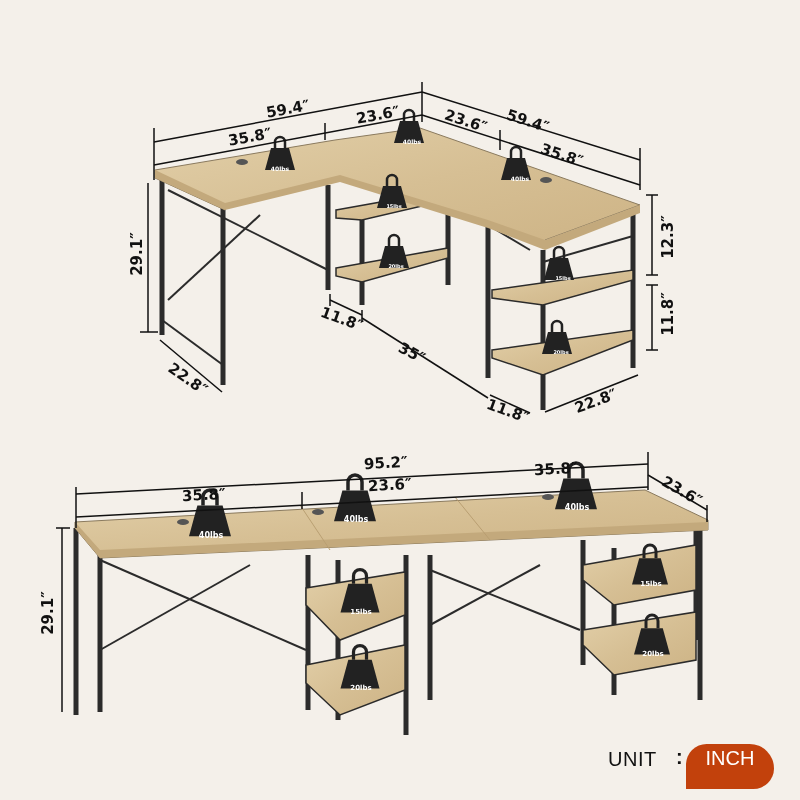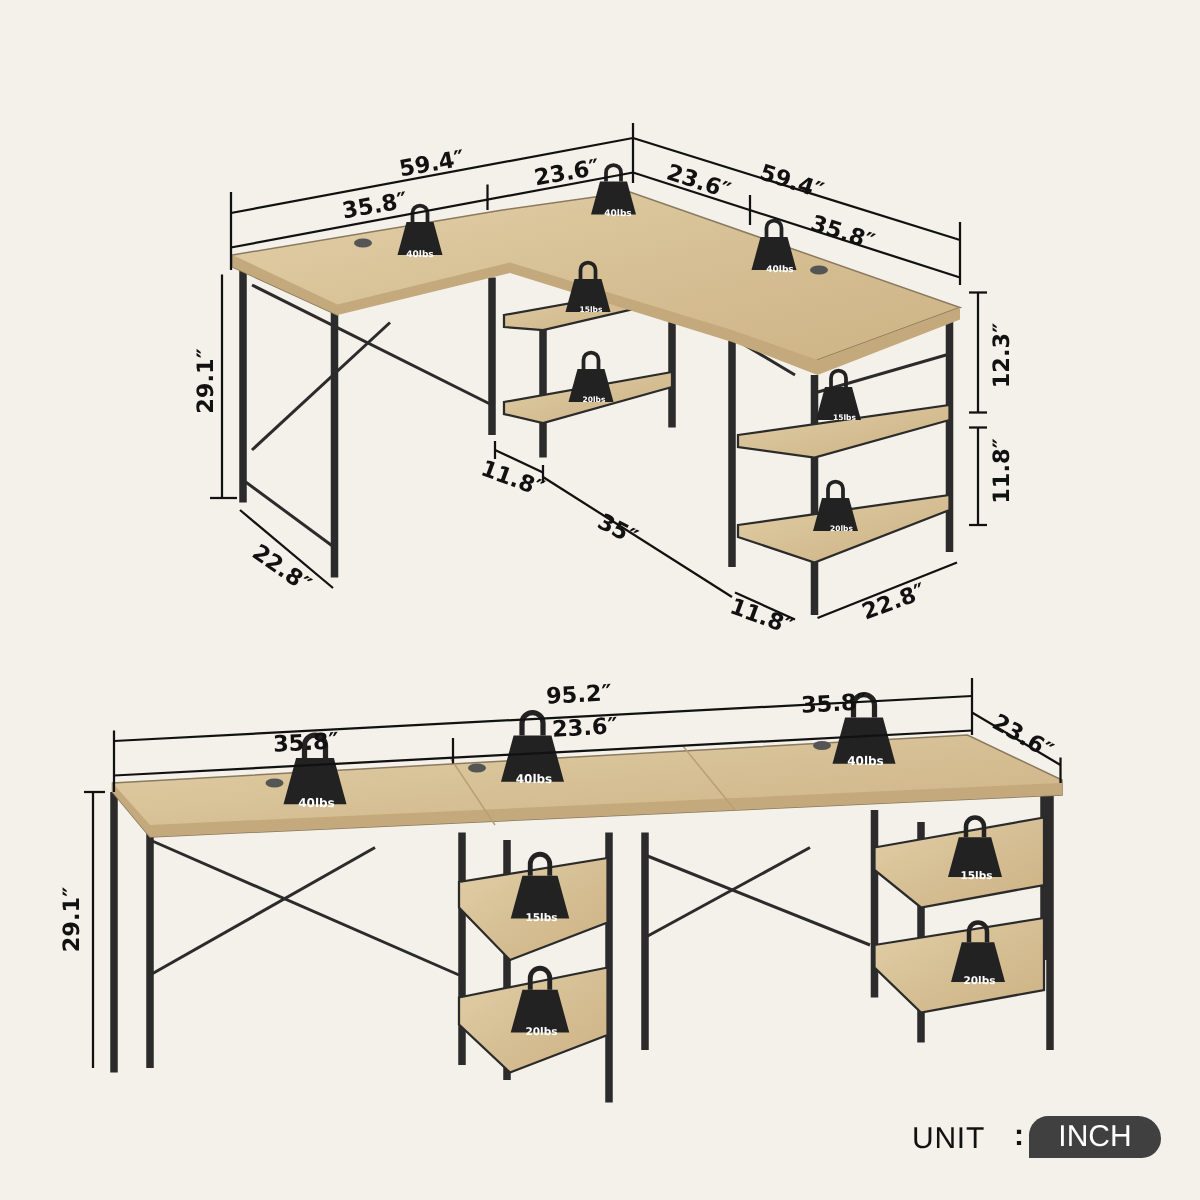--- a/index.html
+++ b/index.html
@@ -2,21 +2,21 @@
 <html><head>
 <meta charset="utf-8">
 <style>
   html, body { margin:0; padding:0; }
   body { width:800px; height:800px; background:#f4f0ea; position:relative; overflow:hidden; font-family:"DejaVu Sans", sans-serif; }
   svg { position:absolute; left:0; top:0; }
   .dim { position:absolute; font-family:"DejaVu Sans", sans-serif; font-weight:bold; font-size:15px; color:#111; white-space:nowrap; transform-origin:center center; }
   .wt { font-family:"DejaVu Sans", sans-serif; font-weight:bold; fill:#fff; }
   .unit { position:absolute; left:608px; top:748px; font-family:"Liberation Sans", sans-serif; font-size:20px; color:#111; letter-spacing:0.5px; }
   .unit-sep { position:absolute; left:676px; top:746px; font-size:20px; font-weight:bold; color:#111; font-family:"Liberation Sans", sans-serif; }
-  .unit-badge { position:absolute; left:686px; top:744px; width:88px; height:28px; background:#404040; border-radius:22px 22px 22px 0; border-top-right-radius:26px 26px; color:#fff; font-family:"Liberation Sans", sans-serif; font-size:20px; line-height:28px; text-align:center; }
+  .unit-badge { position:absolute; left:686px; top:744px; width:88px; height:45px; background:#c2410c; border-radius:22px 22px 22px 0; border-top-right-radius:26px 26px; color:#fff; font-family:"Liberation Sans", sans-serif; font-size:20px; line-height:28px; text-align:center; }
 </style>
 </head>
 <body>
 
 <svg width="800" height="800" viewBox="0 0 800 800">
   <defs>
     <linearGradient id="wood" x1="0" y1="0" x2="1" y2="1">
       <stop offset="0" stop-color="#e2cfa8"></stop>
       <stop offset="0.5" stop-color="#d6bf94"></stop>
       <stop offset="1" stop-color="#cdb385"></stop>

